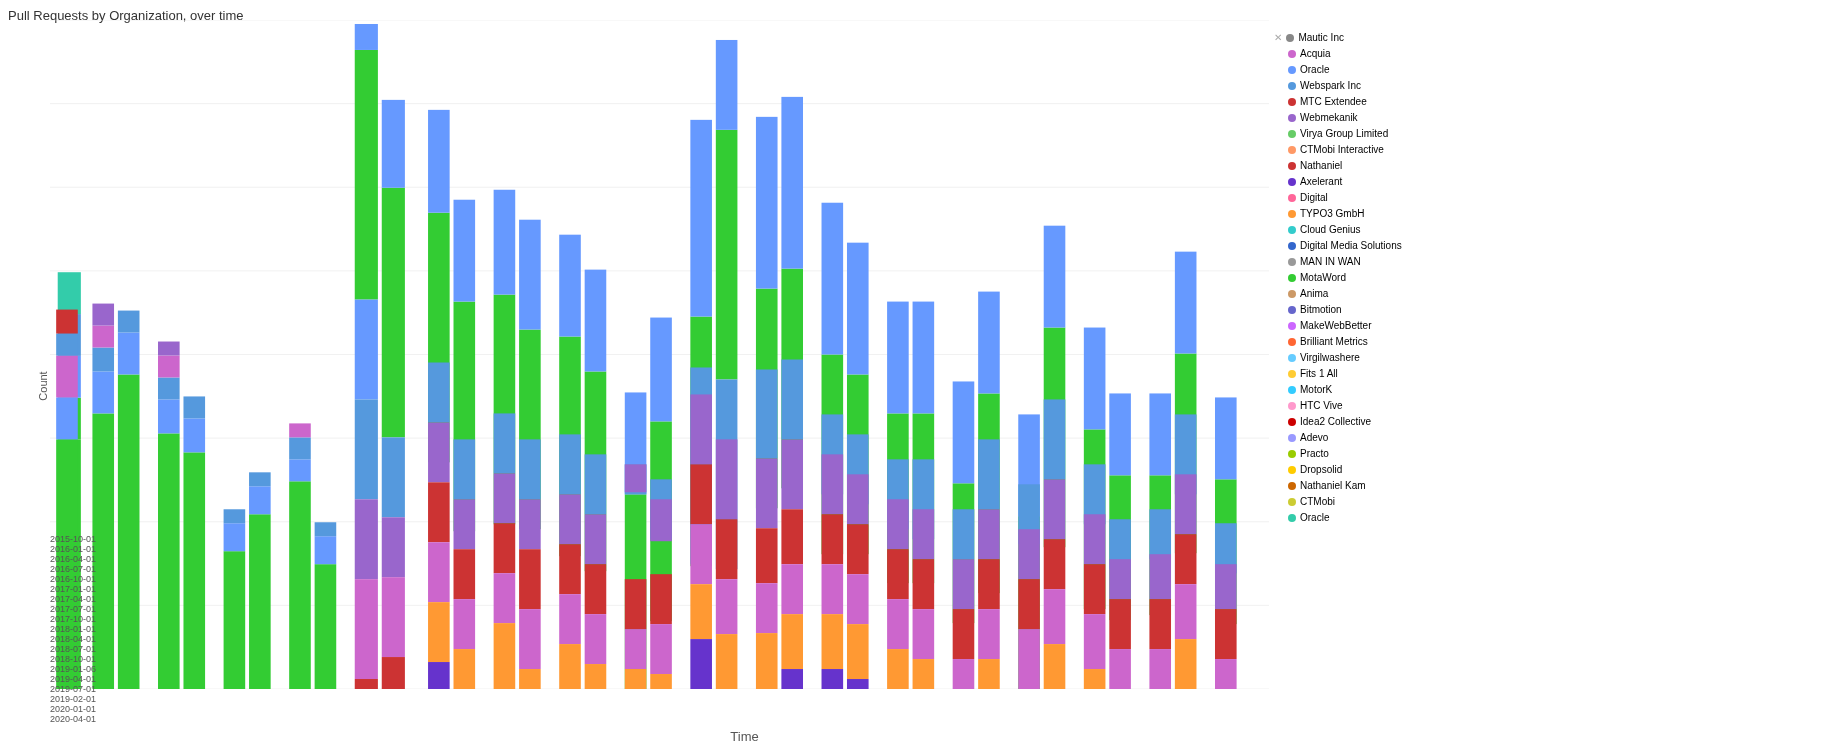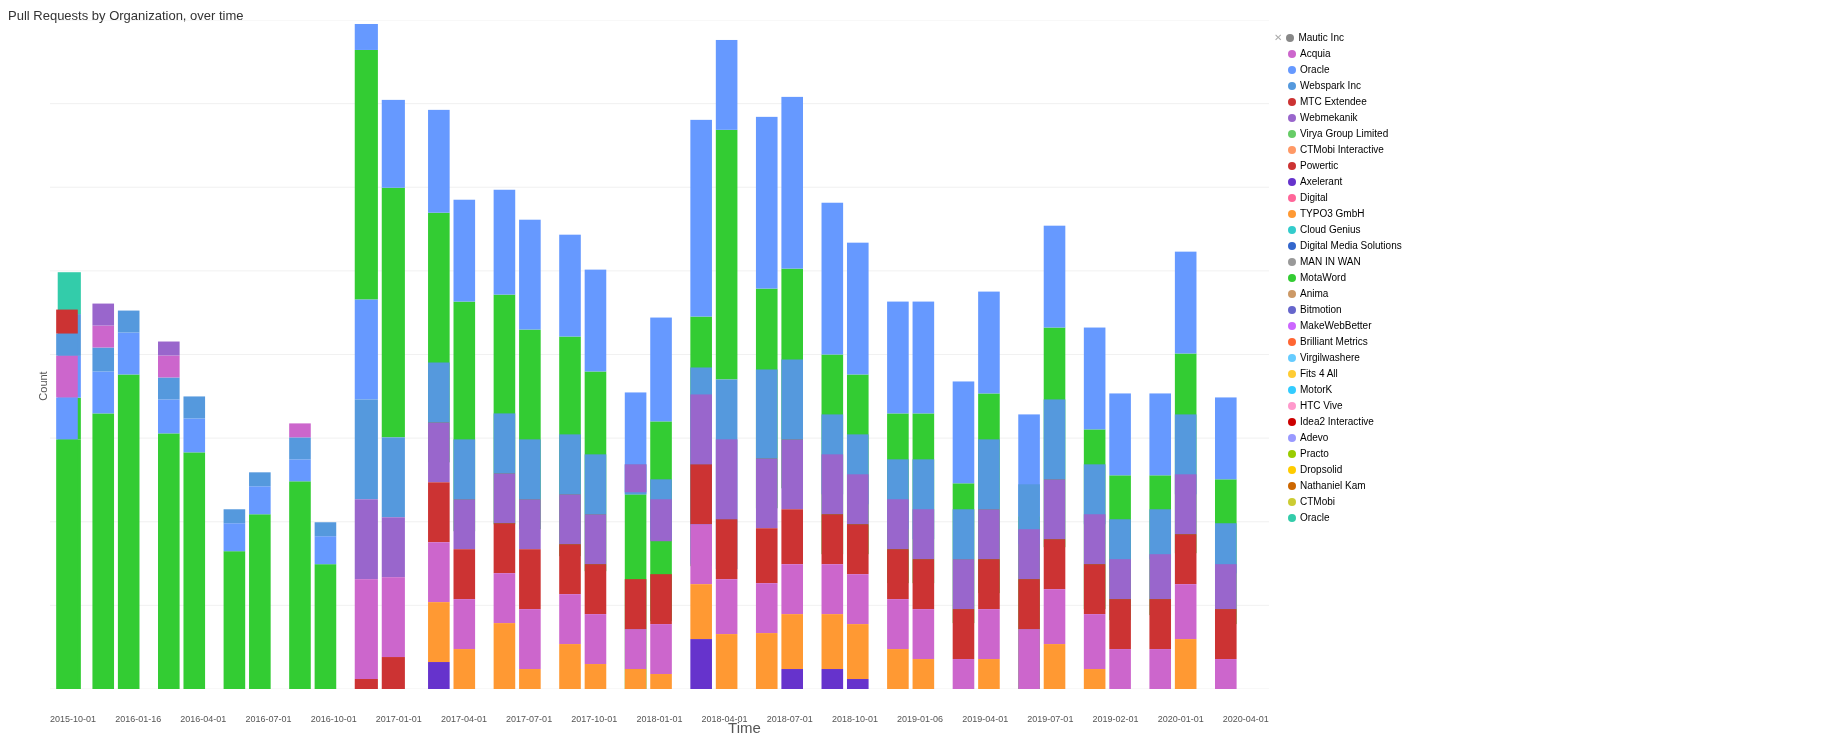--- a/index.html
+++ b/index.html
@@ -305,43 +305,43 @@
       <rect x="1510" y="460" width="28" height="145" fill="#33cc33"></rect>
       <rect x="1510" y="378" width="28" height="82" fill="#6699ff"></rect>
       <rect x="1510" y="504" width="28" height="50" fill="#5599dd"></rect>
       <rect x="1510" y="545" width="28" height="45" fill="#9966cc"></rect>
       <rect x="1510" y="590" width="28" height="50" fill="#cc3333"></rect>
       <rect x="1510" y="640" width="28" height="30" fill="#cc66cc"></rect>
 
     </svg>
   </div>
 
-  <div style="position:absolute;bottom:25px;left:50px;right:220px;display:flex;justify-content:space-between;font-size:9px;color:#555;">
+  <div style="position:absolute;bottom:25px;left:50px;right:220px;display:flex;justify-content:space-between;font-size:9px;color:#555;flex-direction:column;">
     <span>2015-10-01</span>
-    <span>2016-01-16</span>
+    <span>2016-01-01</span>
     <span>2016-04-01</span>
     <span>2016-07-01</span>
     <span>2016-10-01</span>
     <span>2017-01-01</span>
     <span>2017-04-01</span>
     <span>2017-07-01</span>
     <span>2017-10-01</span>
     <span>2018-01-01</span>
     <span>2018-04-01</span>
     <span>2018-07-01</span>
     <span>2018-10-01</span>
     <span>2019-01-06</span>
     <span>2019-04-01</span>
     <span>2019-07-01</span>
     <span>2019-02-01</span>
     <span>2020-01-01</span>
     <span>2020-04-01</span>
   </div>
 
-  <div style="position:absolute;bottom:13px;left:50%;transform:translateX(-50%);font-size:15px;color:#555;">Time</div>
+  <div style="position:absolute;bottom:5px;left:50%;transform:translateX(-50%);font-size:13px;color:#555;">Time</div>
 
   <div id="legend">
     <div class="legend-item">
       <span style="color:#aaa;font-size:10px;">✕</span>
       <div class="legend-dot" style="background:#888888;"></div>
       <span>Mautic Inc</span>
     </div>
     <div class="legend-item">
       <span style="width:10px;">&nbsp;</span>
       <div class="legend-dot" style="background:#cc66cc;"></div>
@@ -373,21 +373,21 @@
       <span>Virya Group Limited</span>
     </div>
     <div class="legend-item">
       <span style="width:10px;">&nbsp;</span>
       <div class="legend-dot" style="background:#ff9966;"></div>
       <span>CTMobi Interactive</span>
     </div>
     <div class="legend-item">
       <span style="width:10px;">&nbsp;</span>
       <div class="legend-dot" style="background:#cc3333;"></div>
-      <span>Powertic</span>
+      <span>Nathaniel</span>
     </div>
     <div class="legend-item">
       <span style="width:10px;">&nbsp;</span>
       <div class="legend-dot" style="background:#6633cc;"></div>
       <span>Axelerant</span>
     </div>
     <div class="legend-item">
       <span style="width:10px;">&nbsp;</span>
       <div class="legend-dot" style="background:#ff6699;"></div>
       <span>Digital</span>
@@ -438,36 +438,36 @@
       <span>Brilliant Metrics</span>
     </div>
     <div class="legend-item">
       <span style="width:10px;">&nbsp;</span>
       <div class="legend-dot" style="background:#66ccff;"></div>
       <span>Virgilwashere</span>
     </div>
     <div class="legend-item">
       <span style="width:10px;">&nbsp;</span>
       <div class="legend-dot" style="background:#ffcc33;"></div>
-      <span>Fits 4 All</span>
+      <span>Fits 1 All</span>
     </div>
     <div class="legend-item">
       <span style="width:10px;">&nbsp;</span>
       <div class="legend-dot" style="background:#33ccff;"></div>
       <span>MotorK</span>
     </div>
     <div class="legend-item">
       <span style="width:10px;">&nbsp;</span>
       <div class="legend-dot" style="background:#ff99cc;"></div>
       <span>HTC Vive</span>
     </div>
     <div class="legend-item">
       <span style="width:10px;">&nbsp;</span>
       <div class="legend-dot" style="background:#cc0000;"></div>
-      <span>Idea2 Interactive</span>
+      <span>Idea2 Collective</span>
     </div>
     <div class="legend-item">
       <span style="width:10px;">&nbsp;</span>
       <div class="legend-dot" style="background:#9999ff;"></div>
       <span>Adevo</span>
     </div>
     <div class="legend-item">
       <span style="width:10px;">&nbsp;</span>
       <div class="legend-dot" style="background:#99cc00;"></div>
       <span>Practo</span>

